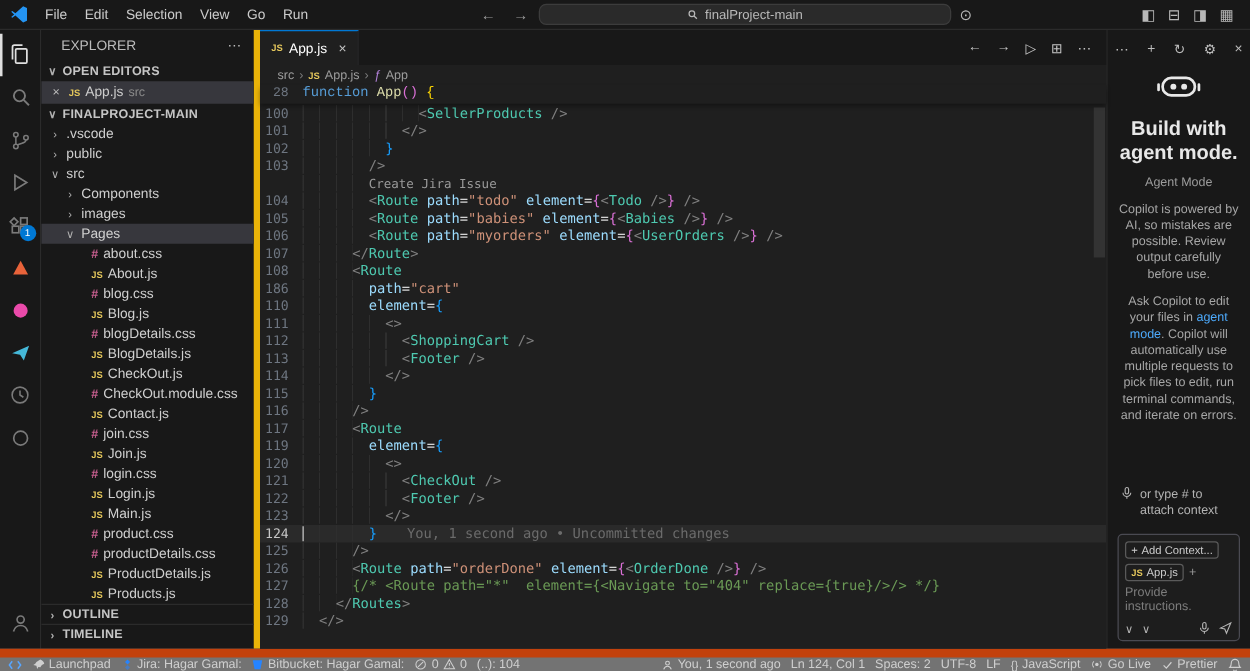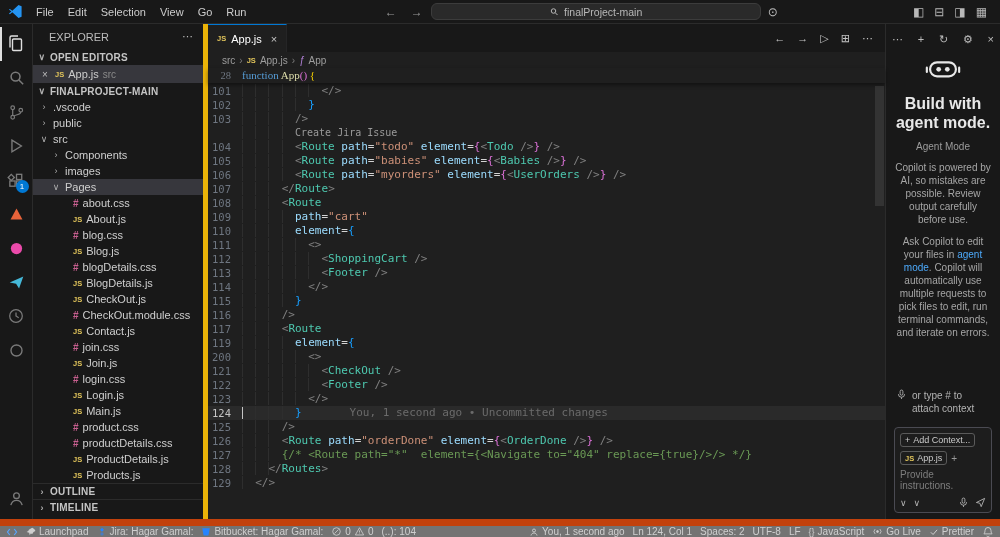--- a/index.html
+++ b/index.html
@@ -41,30 +41,30 @@
 .trow.sel{background:#37373d}
 
 .editor-col{flex:1;min-width:0;display:flex;flex-direction:column;background:#1f1f1f;position:relative}
 .tabs{height:28px;min-height:28px;background:#181818;display:flex;align-items:stretch}
 .tab{background:#1f1f1f;display:flex;align-items:center;gap:5px;padding:0 9px;font-size:11px;color:#ffffff;border-top:1px solid #0078d4;border-right:1px solid #252526}
 .tclose{color:#c5c5c5;margin-left:4px;font-size:11px}
 .ed-actions{margin-left:auto;display:flex;align-items:center;gap:12px;padding:0 12px;color:#c5c5c5;font-size:11px}
 .breadcrumb{height:16px;min-height:16px;display:flex;align-items:center;gap:4px;padding:0 14px;color:#9d9d9d;font-size:10px}
 .bsep{color:#7a7a7a}
 .sym{color:#b180d7;font-size:10px;font-style:italic}
-.sticky{height:15px;min-height:15px;display:flex;font-family:Liberation Serif, serif;font-size:11px;line-height:15px;background:#1f1f1f;box-shadow:0 2px 4px rgba(0,0,0,.45);position:relative;z-index:2}
+.sticky{height:15px;min-height:15px;display:flex;font-family:Liberation Mono, monospace;font-size:11px;line-height:15px;background:#1f1f1f;box-shadow:0 2px 4px rgba(0,0,0,.45);position:relative;z-index:2}
 .code-wrap{flex:1;position:relative;overflow:hidden;font-family:"DejaVu Sans Mono",monospace;font-size:11px;line-height:14px;padding-top:1px}
 .line{display:flex;height:14px;position:relative}
 .gutter{width:34px;min-width:34px;text-align:right;padding-right:11px;color:#6e7681;font-size:10.5px}
 .ltext{white-space:pre;position:relative}
 .line.cur{background:rgba(255,255,255,.05)}
 .line.cur .gutter{color:#c6c6c6}
 .line.cur .ltext::before{content:"";position:absolute;left:0;top:1px;bottom:1px;width:1.2px;background:#c6c6c6}
 .indent{background-image:repeating-linear-gradient(to right,#2e2e2e 0,#2e2e2e 1px,transparent 1px,transparent 2ch)}
-.blame{color:#6b6b6b;margin-left:48px}
+.blame{color:#6b6b6b;margin-left:24px}
 .tk-lens{color:#9a9a9a;font-size:10px}
 .tk-kw{color:#569cd6}.tk-fn{color:#dcdcaa}.tk-cp{color:#4ec9b0}.tk-at{color:#9cdcfe}.tk-st{color:#ce9178}.tk-pu{color:#808080}.tk-pl{color:#d4d4d4}.tk-b1{color:#ffd700}.tk-b2{color:#da70d6}.tk-b3{color:#179fff}.tk-cm{color:#6a9955}
 .vscroll{position:absolute;right:1px;top:62px;width:9px;height:120px;background:rgba(121,121,121,.22);z-index:3}
 
 .copilot{width:115px;min-width:115px;background:#181818;border-left:1px solid #2b2b2b;display:flex;flex-direction:column;padding:0 8px 6px;overflow:hidden}
 .cp-head{height:26px;min-height:26px;display:flex;align-items:center;justify-content:space-between;color:#bdbdbd;font-size:11px;margin:2px -2px 0}
 .cp-logo{display:flex;justify-content:center;margin-top:6px}
 .cp-title{text-align:center;color:#e8e8e8;font-size:16px;font-weight:700;line-height:19px;margin-top:8px}
 .cp-sub{text-align:center;color:#9c9c9c;font-size:10px;margin-top:9px}
 .cp-p{text-align:center;color:#a6a6a6;font-size:10px;line-height:13px;margin-top:9px}
@@ -351,20 +351,24 @@
           <span class="bsep">›</span>
           <span class="sym">ƒ</span>
           <span class="bitem">App</span>
         </div>
       <div class="sticky">
         <span class="gutter">28</span>
         <span class="ltext"><span class="tk-kw">function</span><span class="tk-pl"> </span><span class="tk-fn">App</span><span class="tk-b2">()</span><span class="tk-pl"> </span><span class="tk-b1">{</span></span>
       </div>
       <div class="code-wrap">
           <div class="line">
+            <span class="gutter">100</span>
+            <span class="ltext"><span class="indent">              </span><span class="tk-pu">&lt;</span><span class="tk-cp">SellerProducts</span><span class="tk-pu"> /&gt;</span></span>
+          </div>
+          <div class="line">
             <span class="gutter">101</span>
             <span class="ltext"><span class="indent">            </span><span class="tk-pu">&lt;/&gt;</span></span>
           </div>
           <div class="line">
             <span class="gutter">102</span>
             <span class="ltext"><span class="indent">          </span><span class="tk-b3">}</span></span>
           </div>
           <div class="line">
             <span class="gutter">103</span>
             <span class="ltext"><span class="indent">        </span><span class="tk-pu">/&gt;</span></span>
@@ -387,21 +391,21 @@
           </div>
           <div class="line">
             <span class="gutter">107</span>
             <span class="ltext"><span class="indent">      </span><span class="tk-pu">&lt;/</span><span class="tk-cp">Route</span><span class="tk-pu">&gt;</span></span>
           </div>
           <div class="line">
             <span class="gutter">108</span>
             <span class="ltext"><span class="indent">      </span><span class="tk-pu">&lt;</span><span class="tk-cp">Route</span></span>
           </div>
           <div class="line">
-            <span class="gutter">109</span>
+            <span class="gutter">186</span>
             <span class="ltext"><span class="indent">        </span><span class="tk-at">path</span><span class="tk-pl">=</span><span class="tk-st">"cart"</span></span>
           </div>
           <div class="line">
             <span class="gutter">110</span>
             <span class="ltext"><span class="indent">        </span><span class="tk-at">element</span><span class="tk-pl">=</span><span class="tk-b3">{</span></span>
           </div>
           <div class="line">
             <span class="gutter">111</span>
             <span class="ltext"><span class="indent">          </span><span class="tk-pu">&lt;&gt;</span></span>
           </div>
@@ -427,21 +431,21 @@
           </div>
           <div class="line">
             <span class="gutter">117</span>
             <span class="ltext"><span class="indent">      </span><span class="tk-pu">&lt;</span><span class="tk-cp">Route</span></span>
           </div>
           <div class="line">
             <span class="gutter">119</span>
             <span class="ltext"><span class="indent">        </span><span class="tk-at">element</span><span class="tk-pl">=</span><span class="tk-b3">{</span></span>
           </div>
           <div class="line">
-            <span class="gutter">200</span>
+            <span class="gutter">120</span>
             <span class="ltext"><span class="indent">          </span><span class="tk-pu">&lt;&gt;</span></span>
           </div>
           <div class="line">
             <span class="gutter">121</span>
             <span class="ltext"><span class="indent">            </span><span class="tk-pu">&lt;</span><span class="tk-cp">CheckOut</span><span class="tk-pu"> /&gt;</span></span>
           </div>
           <div class="line">
             <span class="gutter">122</span>
             <span class="ltext"><span class="indent">            </span><span class="tk-pu">&lt;</span><span class="tk-cp">Footer</span><span class="tk-pu"> /&gt;</span></span>
           </div>

